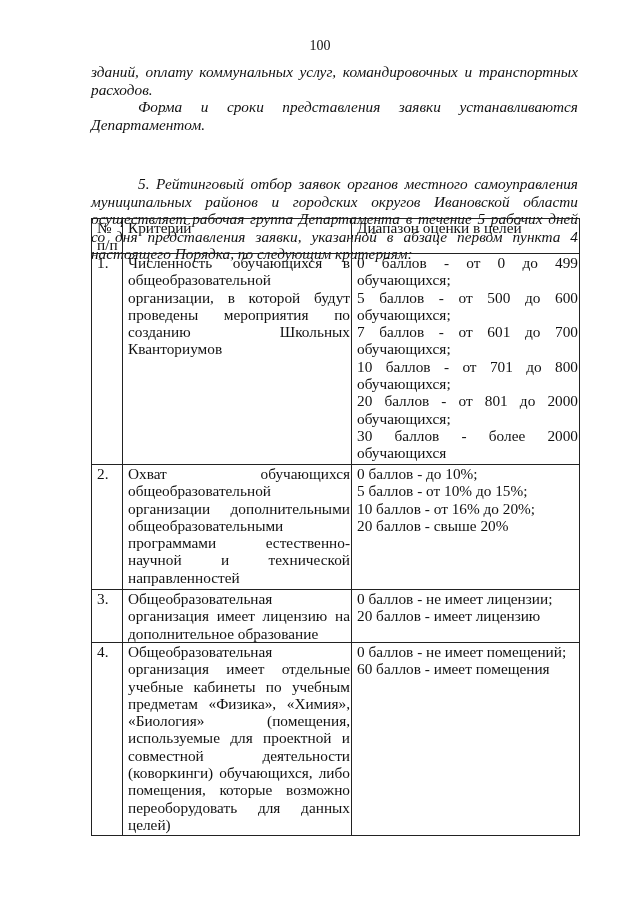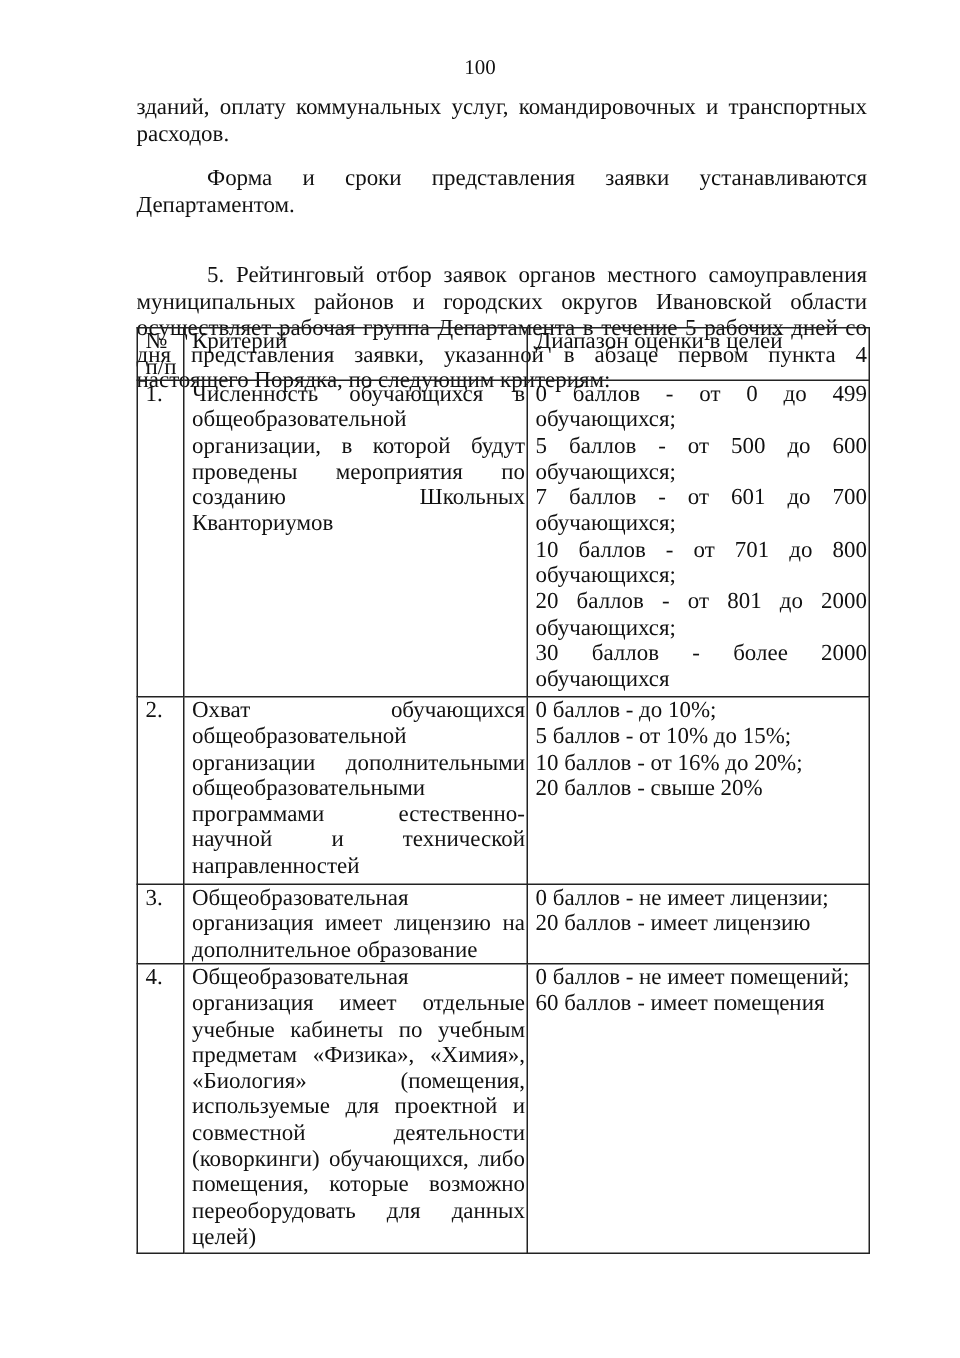--- a/index.html
+++ b/index.html
@@ -7,24 +7,24 @@
       width: 640px; height: 905px; position: relative; overflow: hidden;
       font-family: "Liberation Serif", "DejaVu Serif", serif;
       color: #111111; font-size: 15.3px;
     }
     .page-number {
       position: absolute; top: 38px; left: 0; width: 640px; text-align: center;
       font-size: 14px; line-height: 16px;
     }
     .para {
       position: absolute; left: 91px; width: 487px;
-      line-height: 17.6px; text-align: justify; margin: 0;
+      line-height: 17.6px; text-align: justify; margin: 0; font-style: italic;
     }
     .p1 { top: 63px; }
-    .p2 { top: 110px; text-indent: 47px; }
+    .p2 { top: 98px; text-indent: 47px; }
     .p3 { top: 133px; text-indent: 47px; margin-top: 42px; }
     table.criteria {
       position: absolute; left: 91px; top: 218px; width: 488px;
       border-collapse: collapse; table-layout: fixed;
       font-size: 15.3px; line-height: 17.3px;
     }
     table.criteria td, table.criteria th {
       border: 1.4px solid #222; vertical-align: top; padding: 0 1px 0 5px;
       font-weight: normal; text-align: justify;
     }

